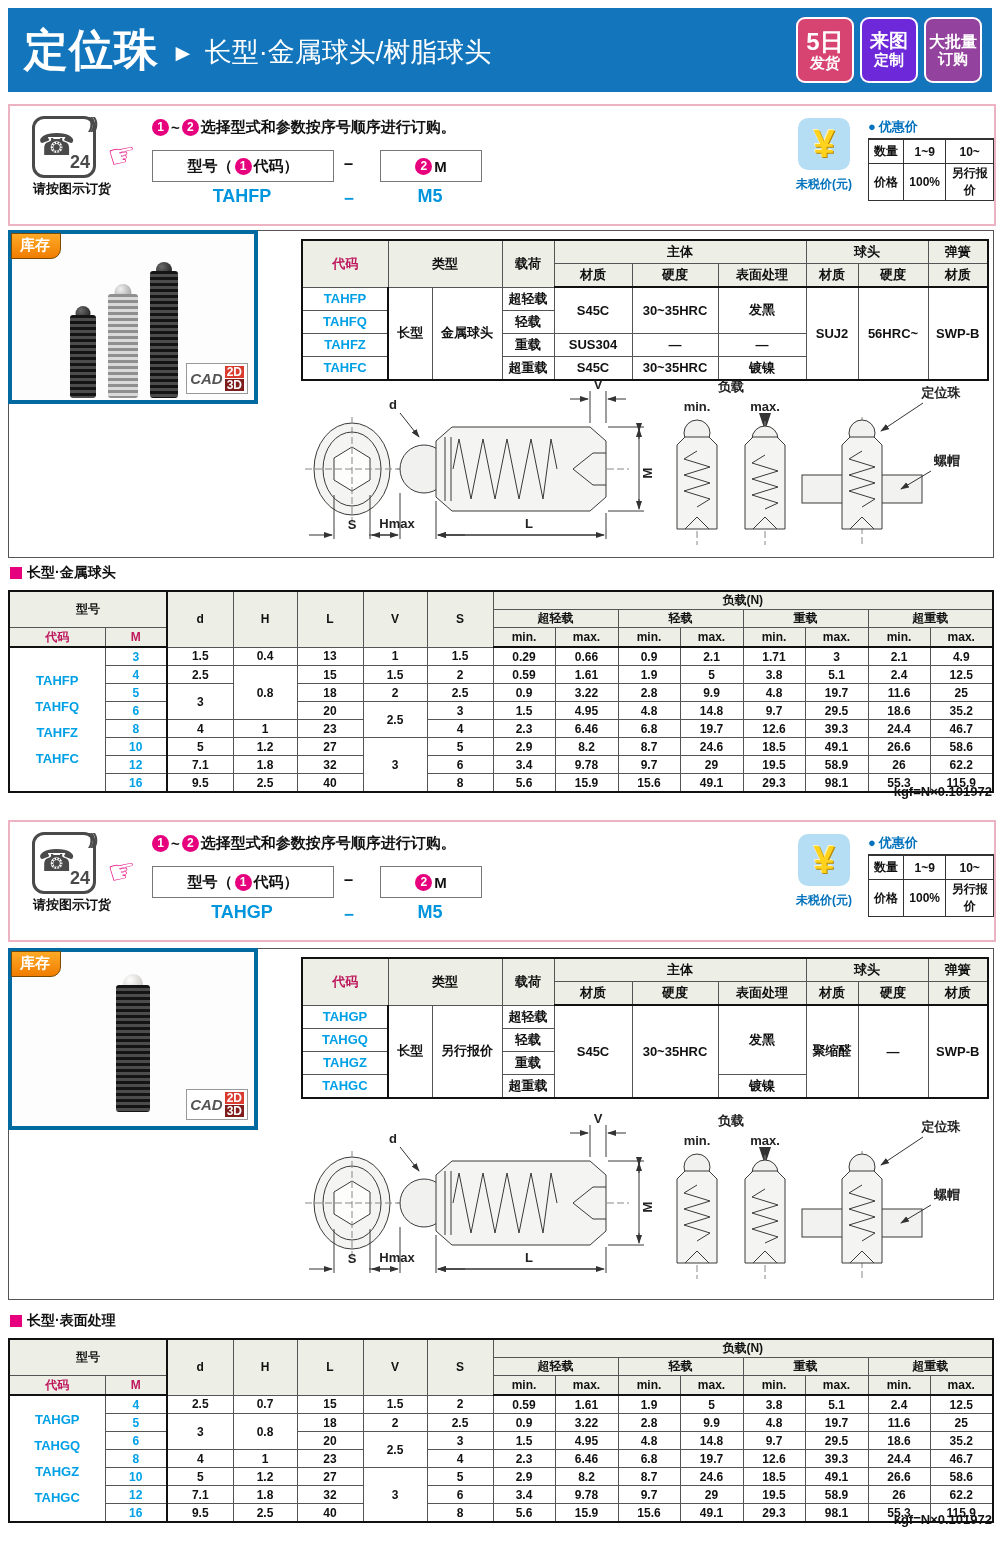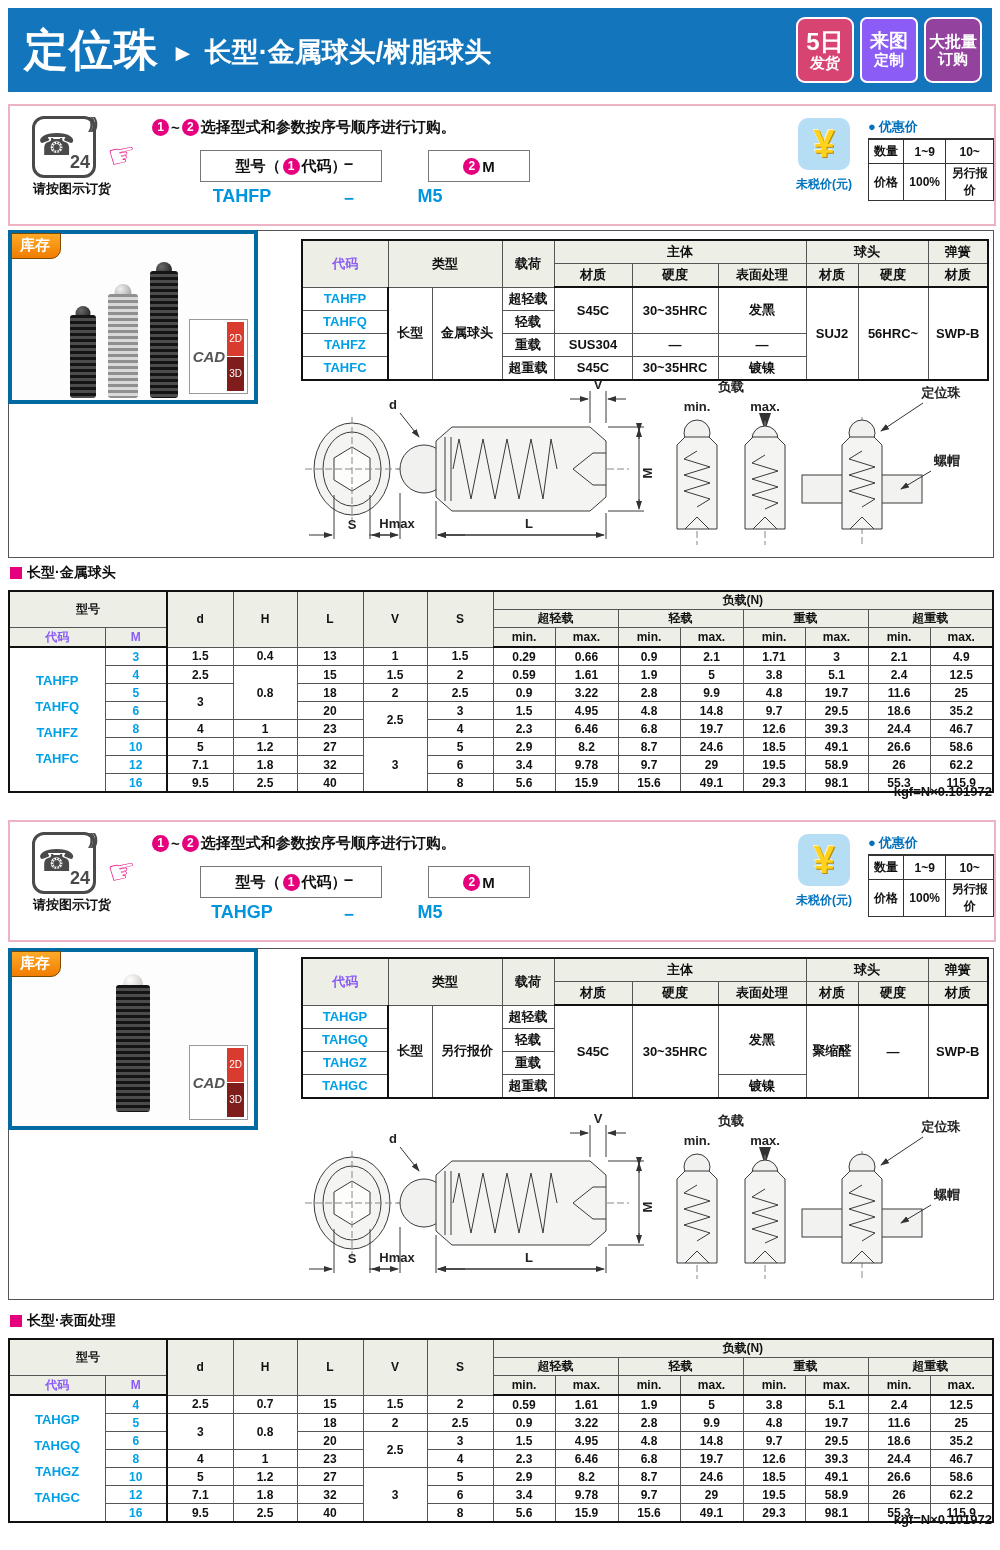--- a/index.html
+++ b/index.html
@@ -2,38 +2,38 @@
 <html><head>
 <meta charset="utf-8">
 <style>
   html,body{margin:0;padding:0;background:#fff;}
   body{width:1000px;height:1550px;position:relative;font-family:"Liberation Sans","DejaVu Sans",sans-serif;color:#111;}
   .abs{position:absolute;}
   
   .hdr{left:8px;top:8px;width:984px;height:84px;background:#1376bc;display:flex;align-items:center;}
   .hdr-title{color:#fff;font-size:44px;font-weight:bold;margin-left:16px;letter-spacing:1px;}
   .hdr-arrow{color:#fff;font-size:24px;margin:6px 10px 0 12px;}
-  .hdr-sub{color:#fff;font-size:27px;font-weight:bold;margin-top:4px;}
+  .hdr-sub{color:#fff;font-size:27px;font-weight:normal;margin-top:4px;}
   .badges{position:absolute;right:10px;top:9px;display:flex;gap:6px;}
   .badge{width:58px;height:66px;border-radius:9px;box-shadow:inset 0 0 0 2px #fff;display:flex;flex-direction:column;align-items:center;justify-content:center;color:#fff;font-weight:bold;line-height:1.1;}
   .badge .b-top{font-size:19px;} .badge .b-bot{font-size:15px;}
   .badge-pink{background:#d84472;} .badge-pink .b-top{font-size:24px;}
-  .badge-green{background:#8b5cf6;border-radius:7px;}
+  .badge-green{background:#6d28d9;}
   .badge-purple{background:#93439d;} .badge-purple .b-top{font-size:16px;}
   
   .orderbox{width:984px;height:118px;border:2px solid #eeb3c3;background:#fff;}
   .phone{position:absolute;left:22px;top:10px;width:58px;height:56px;border:3px solid #4a4a4a;border-radius:12px;color:#4a4a4a;}
   .phone .ph-glyph{position:absolute;left:3px;top:8px;font-size:30px;}
   .phone .ph-24{position:absolute;right:3px;bottom:2px;font-size:18px;font-weight:bold;}
   .phone .ph-sig{position:absolute;right:-2px;top:-4px;font-size:16px;font-weight:bold;letter-spacing:-3px;}
   .ph-caption{position:absolute;left:6px;top:74px;width:112px;text-align:center;font-size:13px;font-weight:bold;}
   .pointer{position:absolute;left:98px;top:30px;font-size:32px;color:#e6007d;transform:rotate(-12deg);}
   .instr{position:absolute;left:142px;top:12px;font-size:15px;font-weight:bold;display:flex;align-items:center;gap:2px;}
   .circle-num{display:inline-block;width:17px;height:17px;border-radius:50%;background:#e6007d;color:#fff;font-size:12px;line-height:17px;text-align:center;font-weight:bold;}
-  .mbox{position:absolute;top:44px;height:30px;border:1px solid #777;display:flex;align-items:center;justify-content:center;font-size:15px;font-weight:bold;gap:2px;background:#fff;margin-left:48px;}
+  .mbox{position:absolute;top:44px;height:30px;border:1px solid #777;display:flex;align-items:center;justify-content:center;font-size:15px;font-weight:bold;gap:2px;background:#fff;}
   .mbox1{left:142px;width:180px;} .mbox2{left:370px;width:100px;}
   .mdash{position:absolute;left:330px;top:46px;font-size:17px;font-weight:bold;}
   .ex-row{position:absolute;top:80px;font-size:18px;font-weight:bold;color:#0095dc;}
   .ex-code{left:142px;width:180px;text-align:center;} .ex-dash{left:330px;} .ex-m{left:370px;width:100px;text-align:center;}
   .yenbox{position:absolute;left:788px;top:12px;width:52px;height:52px;border-radius:10px;background:#b5ddf4;display:flex;align-items:center;justify-content:center;}
   .yen{font-size:38px;font-weight:bold;color:#ffd21e;text-shadow:1px 1px 0 #b78600,-1px -1px 0 #fff2c0;}
   .taxnote{position:absolute;left:768px;top:70px;width:92px;text-align:center;font-size:12px;font-weight:bold;color:#0071bc;}
   .disc-title{position:absolute;left:858px;top:12px;font-size:13px;font-weight:bold;color:#0071bc;}
   .disc-title .dot{color:#0071bc;font-size:13px;margin-right:3px;}
   table.price{position:absolute;left:858px;top:32px;border-collapse:collapse;}
@@ -43,31 +43,31 @@
   
   .secbox{width:984px;border:1px solid #555;background:#fff;}
   .imgbox{position:absolute;left:-1px;top:-1px;width:242px;border:4px solid #0369a1;background:#fdfdfd;}
   .stock{position:absolute;left:-1px;top:-1px;padding:2px 10px 3px 8px;background:linear-gradient(#ffaa28,#f07d00);color:#fff;font-size:15px;font-weight:bold;border:1px solid #7a4a00;border-radius:0 0 10px 0;}
   .screw{position:absolute;}
   .screw .ball{position:absolute;top:0;left:50%;transform:translateX(-50%);border-radius:50%;}
   .screw .sbody{position:absolute;left:0;right:0;bottom:0;border-radius:3px;}
   .cadge{position:absolute;right:6px;bottom:6px;background:#fff;border:1px solid #999;display:flex;align-items:center;padding:2px 3px;gap:2px;}
   .cadge .cad-t{font-size:15px;font-weight:bold;font-style:italic;color:#555;}
   .cadge .dd{display:flex;flex-direction:column;gap:1px;}
-  .cadge .d2,.cadge .d3{font-size:10px;font-weight:normal;color:#fff;padding:12px 2px;line-height:10px;}
+  .cadge .d2,.cadge .d3{font-size:12px;font-weight:bold;color:#fff;padding:1px 2px;line-height:10px;}
   .cadge .d2{background:#d93b2f;} .cadge .d3{background:#7f1d1d;}
   
   table.spec{position:absolute;left:292px;top:8px;border-collapse:collapse;table-layout:fixed;}
   table.spec th,table.spec td{border:1px solid #555;font-size:13px;font-weight:bold;text-align:center;padding:0;}
   table.spec{border:2px solid #111;}
   table.spec thead th{background:#edeee6;height:22px;}
   table.spec thead tr:last-child th{border-bottom:2px solid #111;}
   table.spec tbody td{height:22px;background:#fff;}
   table.spec td.code-cell{color:#00a0e6;border-right:2px solid #111;}
-  th.magenta{color:#8b5cf6;}
+  th.magenta{color:#be185d;}
   
   .draw-slot{position:absolute;left:288px;}
   svg.tech text{font-family:"Liberation Sans","DejaVu Sans",sans-serif;font-weight:bold;font-size:13px;fill:#222;}
   
   .sec-title{font-size:14px;font-weight:bold;display:flex;align-items:center;gap:5px;}
   .sec-title .sq{width:12px;height:12px;background:#e6007d;display:inline-block;}
   table.dim{border-collapse:collapse;table-layout:fixed;width:984px;border:2px solid #111;}
   table.dim th,table.dim td{border:1px solid #555;font-size:12px;font-weight:bold;text-align:center;padding:0;}
   table.dim thead th{background:#edeee6;}
   table.dim thead tr:nth-child(1) th{height:17px;} table.dim thead tr:nth-child(2) th{height:16px;} table.dim thead tr:nth-child(3) th{height:18px;}

